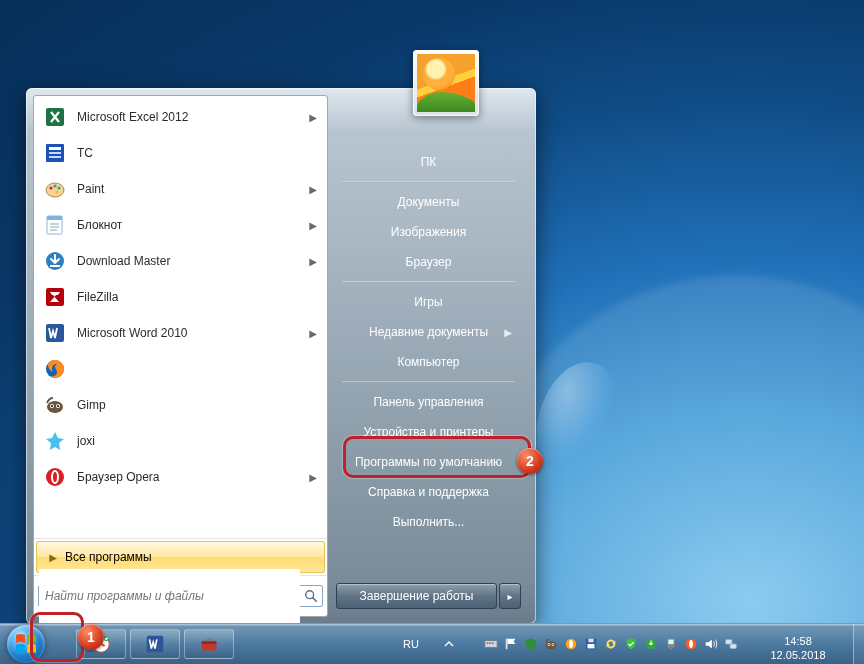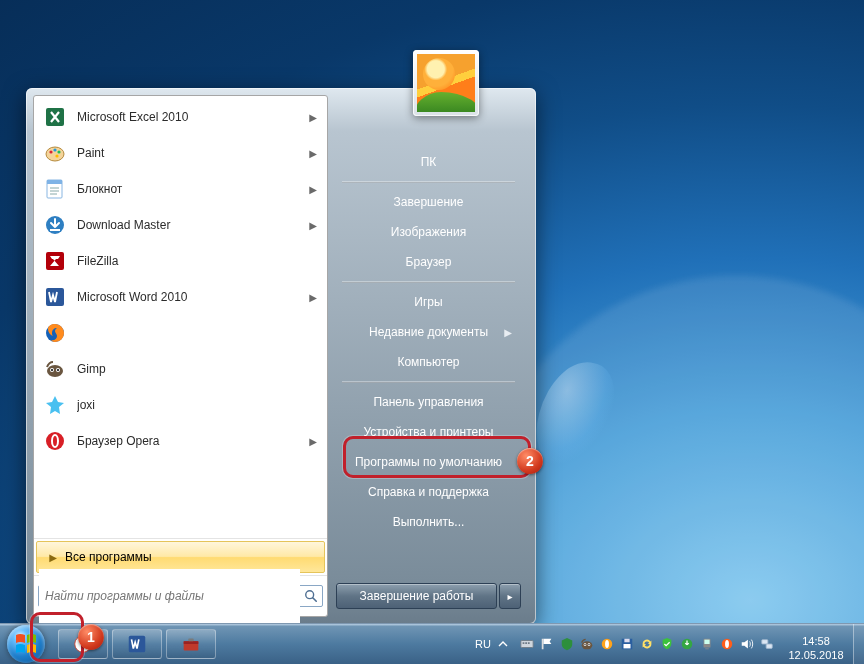--- a/index.html
+++ b/index.html
@@ -2,21 +2,21 @@
 <html><head>
 <meta charset="utf-8">
 <style>
 html,body{margin:0;padding:0;width:864px;height:664px;overflow:hidden;font-family:"Segoe UI",Tahoma,Arial,sans-serif;font-size:12px;user-select:none;}
 #desktop{position:relative;width:864px;height:664px;background:radial-gradient(ellipse 1200px 900px at 750px 600px, #7fc6ee 0%, #49a0da 20%, #2070b8 38%, #104d87 55%, #093869 70%, #062a52 100%);}
 
 #desktop::before{content:"";position:absolute;right:-80px;bottom:-80px;width:520px;height:520px;background:radial-gradient(circle at 60% 60%, rgba(255,255,255,.10) 0 58%, transparent 60%);border-radius:50%;filter:blur(2px);}
 #desktop::after{content:"";position:absolute;left:540px;top:360px;width:70px;height:110px;background:radial-gradient(ellipse at 30% 30%, rgba(255,255,255,.65), rgba(120,200,255,.25) 55%, transparent 70%);transform:rotate(15deg);border-radius:60% 40% 55% 45%;opacity:.55;}
 
 
-#taskbar{position:absolute;left:0;right:0;bottom:0;height:40px;background:linear-gradient(to bottom,#b8cfe4 0%,#6f95b4 6%,#4d7aa0 50%,#3a6186 100%);border-top:1px solid rgba(255,255,255,.35);display:flex;align-items:center;color:#fff;}
+#taskbar{position:absolute;left:0;right:0;bottom:0;height:40px;background:linear-gradient(to bottom,#b8cfe4 0%,#6f95b4 6%,#4d7aa0 50%,#3a6186 100%);border-top:1px solid rgba(255,255,255,.35);display:flex;align-items:center;color:#fff;gap:18px;}
 #start-orb-wrap{position:relative;width:52px;height:40px;display:flex;align-items:center;justify-content:center;}
 .start-orb{width:38px;height:38px;border-radius:50%;background:radial-gradient(circle at 35% 30%,#e8f8ff 0%,#69c0ff 18%,#1d7ecc 55%,#0a4d8a 100%);box-shadow:0 0 6px rgba(0,0,0,.45), inset 0 2px 4px rgba(255,255,255,.6);position:relative;cursor:pointer;}
 .start-orb svg{position:absolute;left:7px;top:7px;}
 .taskbtn{width:48px;height:28px;margin:0 2px;border-radius:3px;background:linear-gradient(to bottom,rgba(255,255,255,.25),rgba(255,255,255,.05) 50%,rgba(0,0,0,.05));border:1px solid rgba(255,255,255,.35);display:flex;align-items:center;justify-content:center;cursor:pointer;position:relative;}
 .taskbtn .ico{width:22px;height:22px;display:flex;align-items:center;justify-content:center;}
 #lang{width:24px;text-align:center;font-size:11px;color:#fff;margin-left:auto;cursor:pointer;}
 .tray{display:flex;align-items:center;gap:4px;padding:0 6px;}
 .tray-ico{width:16px;height:16px;display:flex;align-items:center;justify-content:center;cursor:pointer;}
 #tray-up{width:16px;height:16px;display:flex;align-items:center;justify-content:center;cursor:pointer;margin-right:2px;}
 .clock{width:66px;text-align:center;color:#fff;font-size:11px;line-height:14px;padding:11px 4px 3px 2px;cursor:pointer;}
@@ -75,22 +75,33 @@
 
       <div id="sm-left">
         <div id="prog-list">
             <div class="prog">
               <span class="pico">
                 <svg width="24" height="24" viewBox="0 0 24 24">
                   <rect x="3" y="3" width="18" height="18" rx="2" fill="#1f7246"></rect>
                   <path d="M8 7l8 10M16 7l-8 10" stroke="#fff" stroke-width="2.2"></path>
                 </svg>
               </span>
-              <span class="plabel">Microsoft Excel 2010</span>
-              <span class="sub">▶</span>
+              <span class="plabel">Microsoft Excel 2012</span>
+              <span class="sub">▶</span>
+            </div>
+            <div class="prog">
+              <span class="pico">
+                <svg width="24" height="24" viewBox="0 0 24 24">
+                  <rect x="3" y="3" width="18" height="18" rx="1" fill="#1953b7"></rect>
+                  <rect x="6" y="6" width="12" height="3" fill="#fff"></rect>
+                  <rect x="6" y="11" width="12" height="2" fill="#c7d9ff"></rect>
+                  <rect x="6" y="15" width="12" height="2" fill="#c7d9ff"></rect>
+                </svg>
+              </span>
+              <span class="plabel">TC</span>
             </div>
             <div class="prog">
               <span class="pico">
                 <svg width="24" height="24" viewBox="0 0 24 24">
                   <ellipse cx="12" cy="13" rx="9" ry="7" fill="#f4d49a" stroke="#b58a3d"></ellipse>
                   <circle cx="8" cy="11" r="1.6" fill="#d23"></circle>
                   <circle cx="12" cy="9" r="1.6" fill="#29d"></circle>
                   <circle cx="16" cy="11" r="1.6" fill="#2b5"></circle>
                   <circle cx="14" cy="15" r="1.6" fill="#fb0"></circle>
                 </svg>
@@ -203,21 +214,21 @@
 
       <div id="sm-right">
         <div class="rsect">
           <div class="ritm">
               <span>ПК</span>
             </div>
         </div>
         <div class="rsep"></div>
         <div class="rsect" id="rs-libs">
             <div class="ritm">
-              <span>Завершение</span>
+              <span>Документы</span>
             </div>
             <div class="ritm">
               <span>Изображения</span>
             </div>
             <div class="ritm">
               <span>Браузер</span>
             </div>
           </div>
         <div class="rsep"></div>
         <div class="rsect" id="rs-places">

